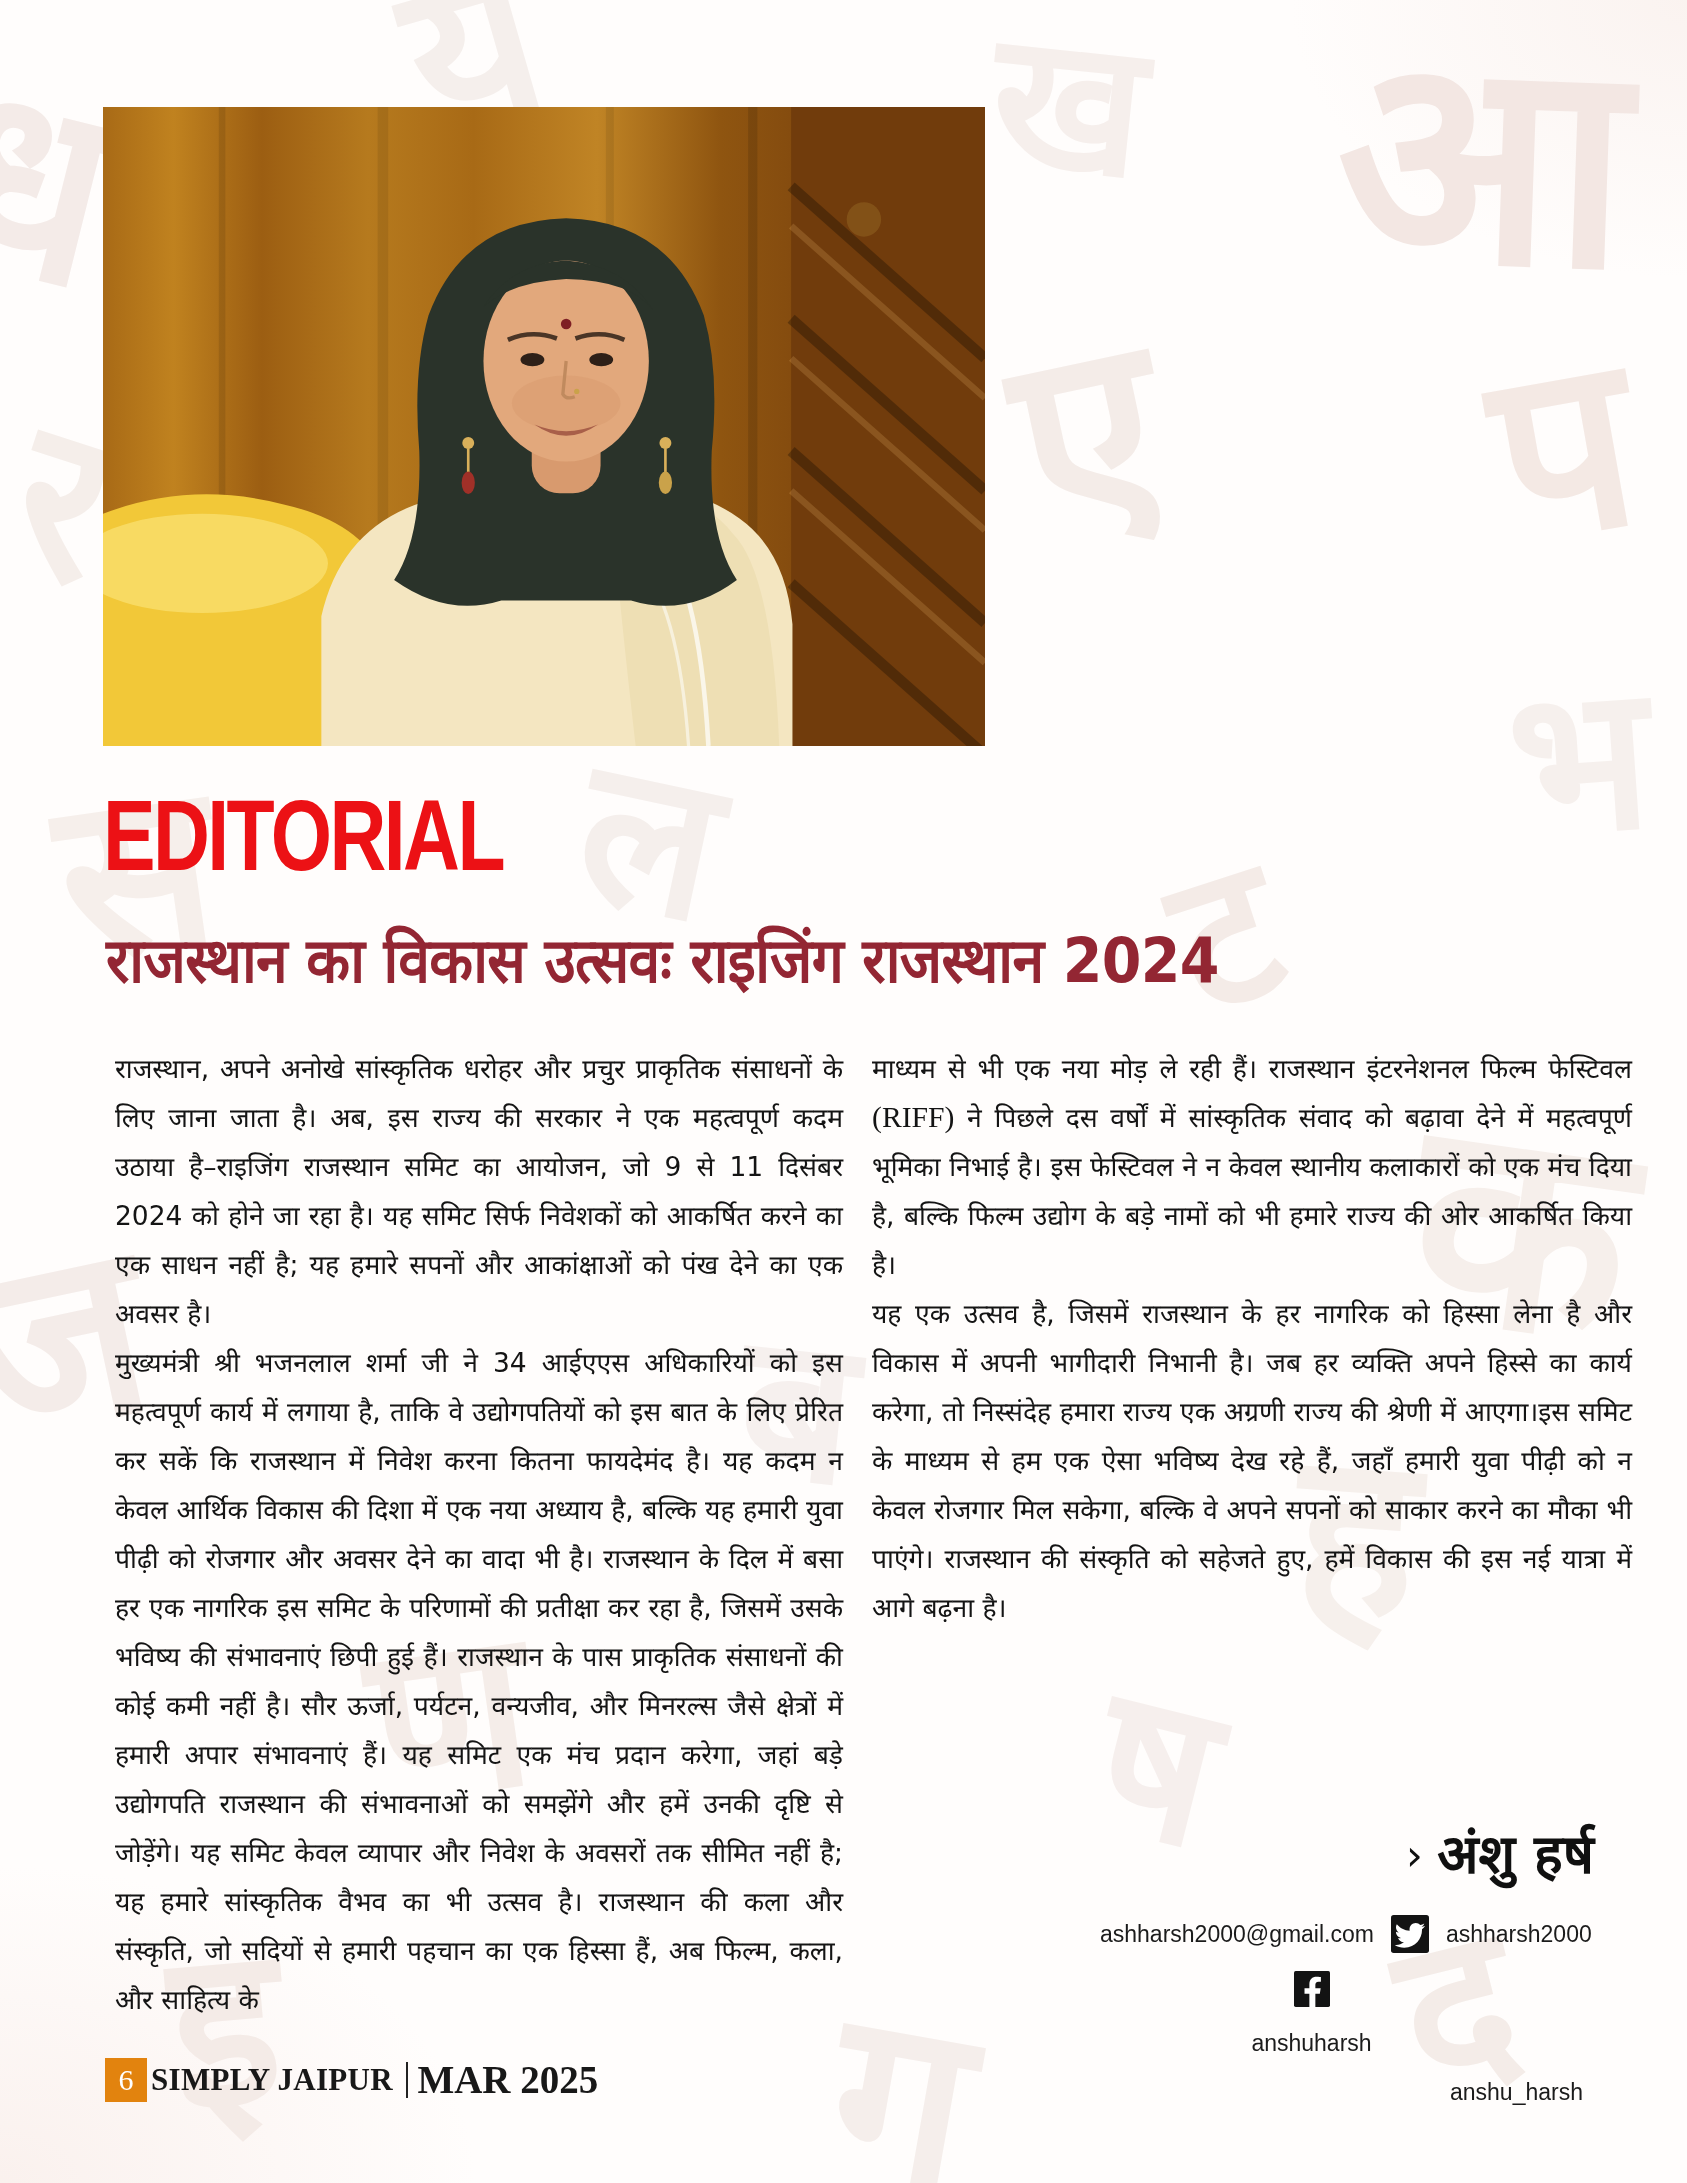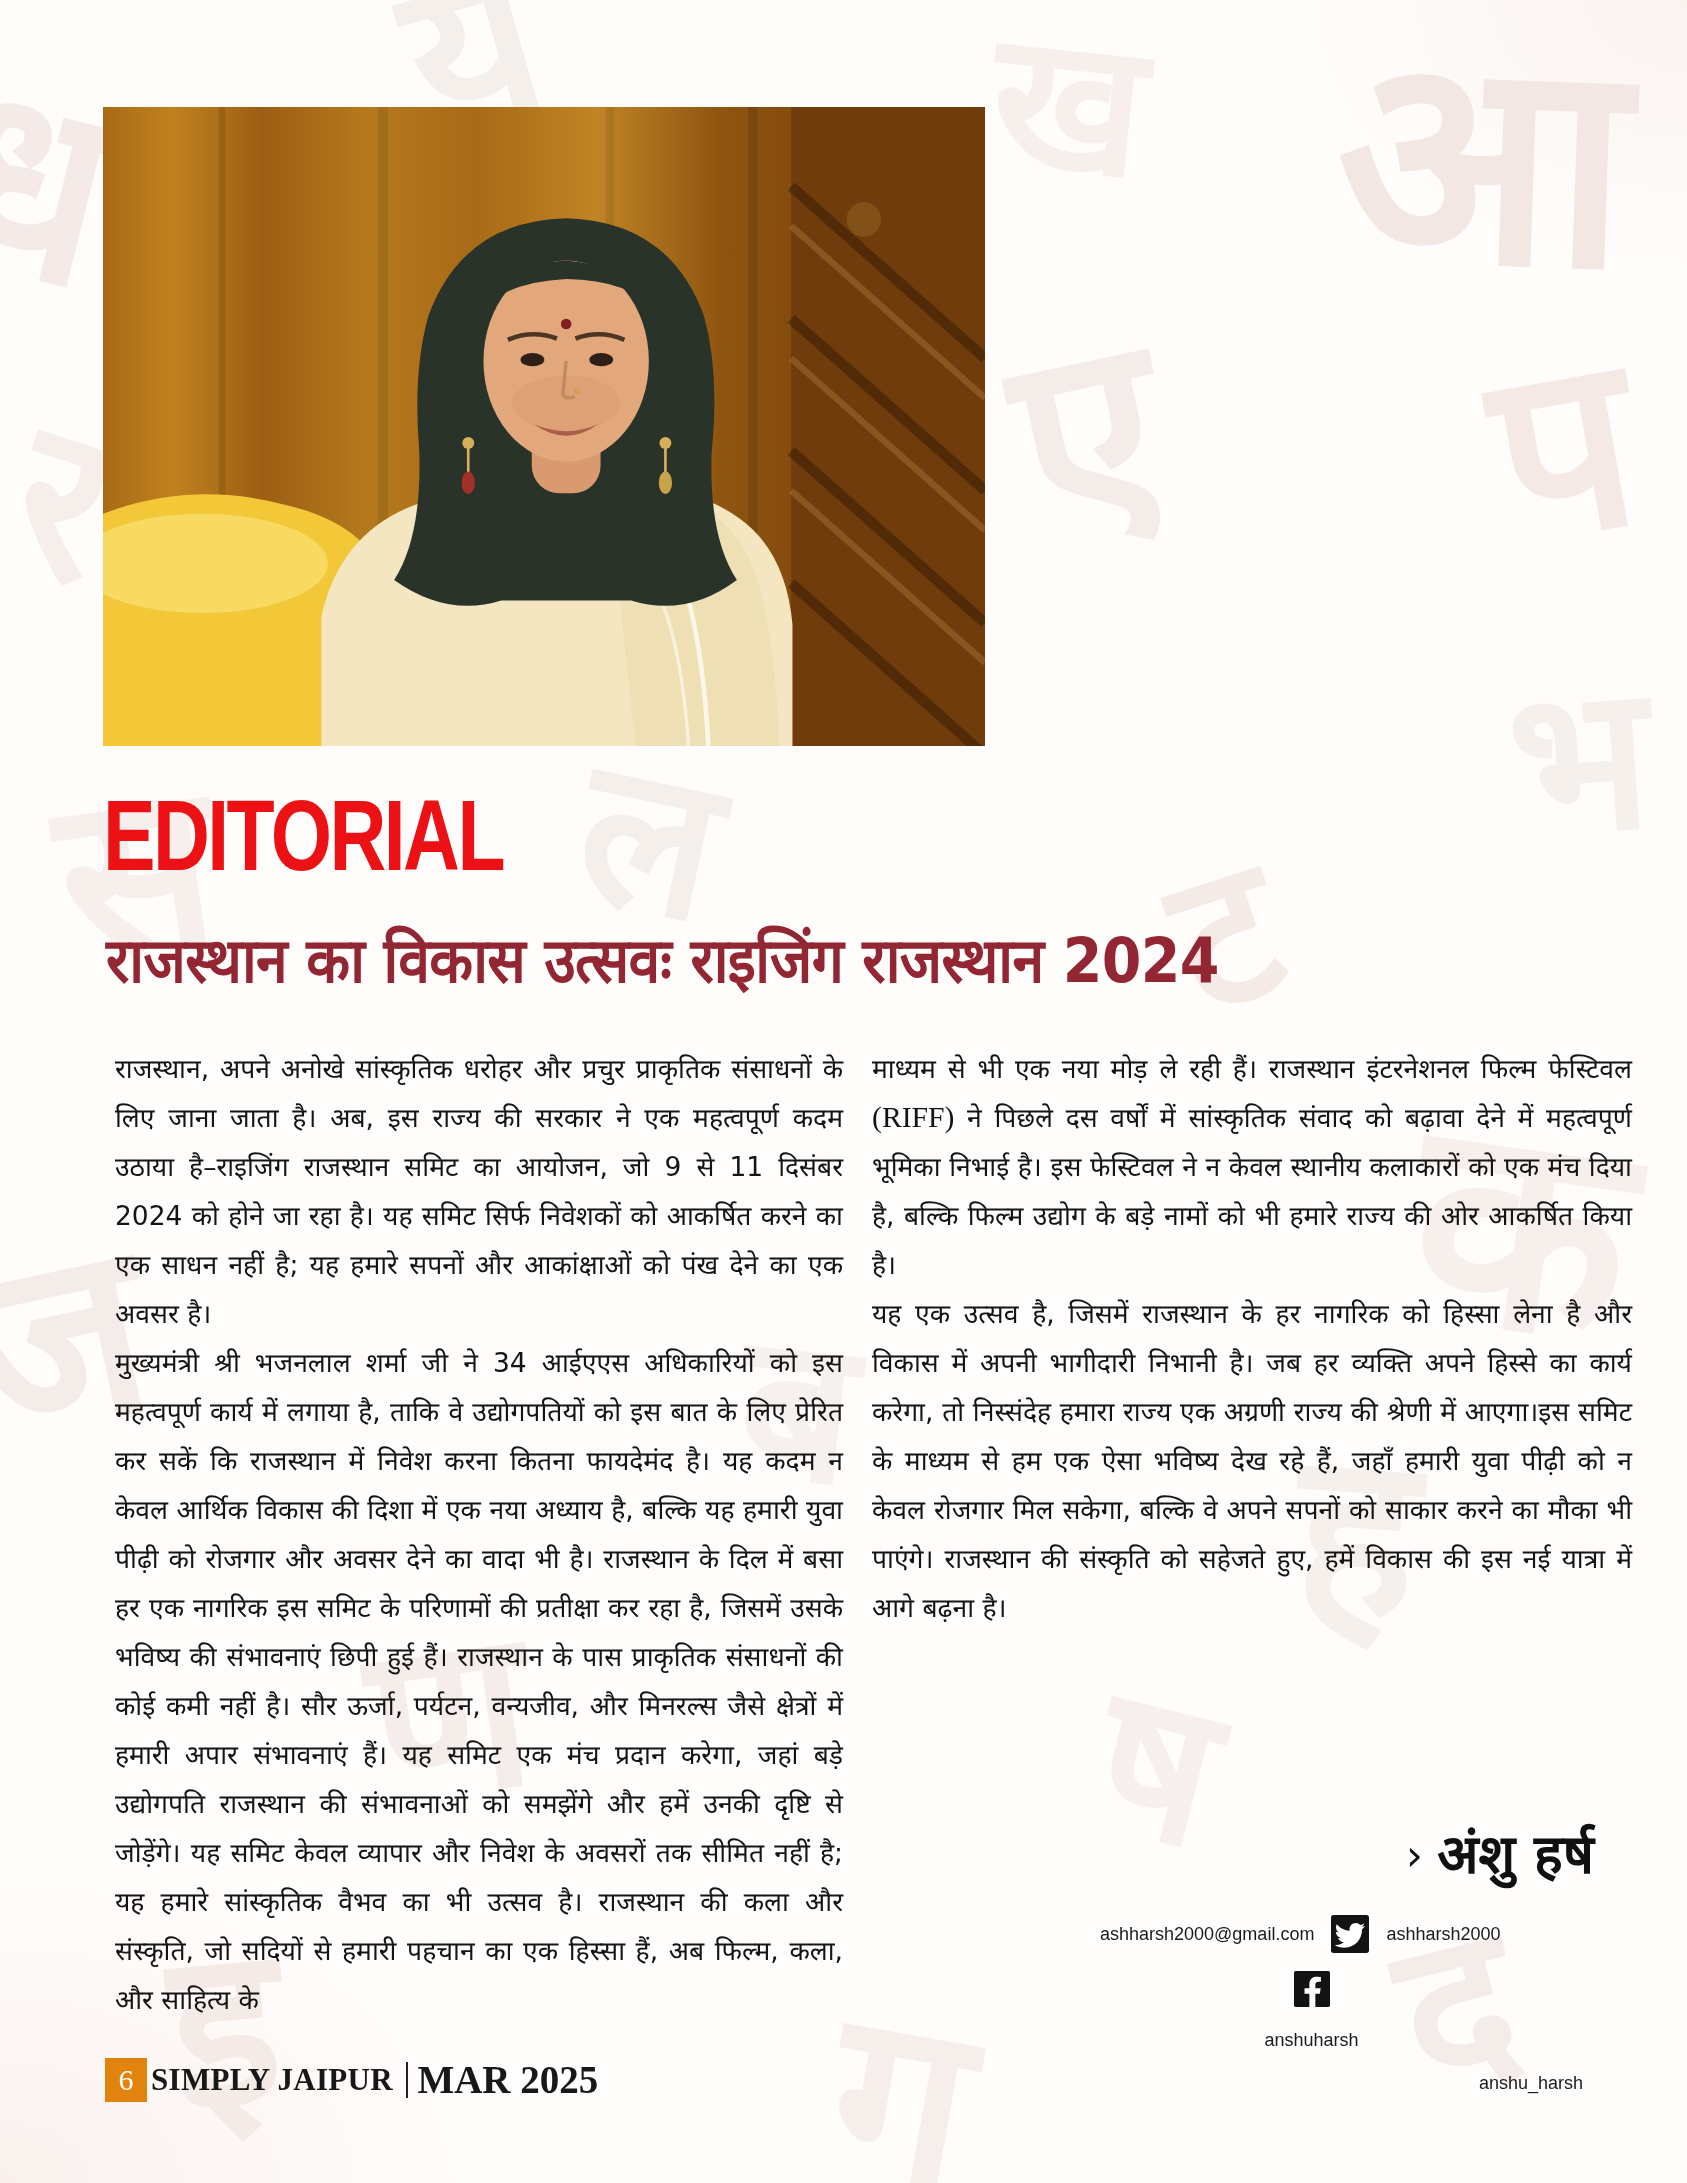--- a/index.html
+++ b/index.html
@@ -39,21 +39,21 @@
   .col.left  { width:728px; }
   .col.right { width:760px; }
   .col p { margin:0; }
   .riff { font-family:Liberation Serif, serif; font-size:1.12em; }
 
   .signature { position:absolute; right:94px; top:1815px; display:flex; align-items:baseline; gap:14.6px; color:#101010; z-index:2; }
   .signature .prefix { font-size:42px; transform:translateY(-2.6px); }
   .signature .name   { font-size:54px; font-weight:bold; white-space:nowrap; }
 
   .contact-row { position:absolute; display:flex; align-items:center; z-index:2;
-    font-family:"Liberation Sans", sans-serif; font-size:18px; color:#1b1b1b; }
+    font-family:"Liberation Sans", sans-serif; font-size:23px; color:#1b1b1b; }
   .row1 { left:1100px; top:1915px; gap:17px; }
   .row2 { left:1040px; top:1971px; width:543px; gap:22.5px;flex-direction:column; }
   .row2 .right { margin-left:auto; }
   .icon { display:block; flex:0 0 auto; }
 
   .footer { position:absolute; left:105px; top:2057px; display:flex; align-items:center; z-index:2; }
   .pagebox { width:42px; height:44px; background:#e2830e; color:#ffffff;
     font-family:"Liberation Serif", serif; font-size:30px;
     display:flex; align-items:center; justify-content:center; }
   .mag   { font-family:"Liberation Serif", serif; font-weight:bold; font-size:31px; color:#181818; margin-left:4px; letter-spacing:0.3px; }

